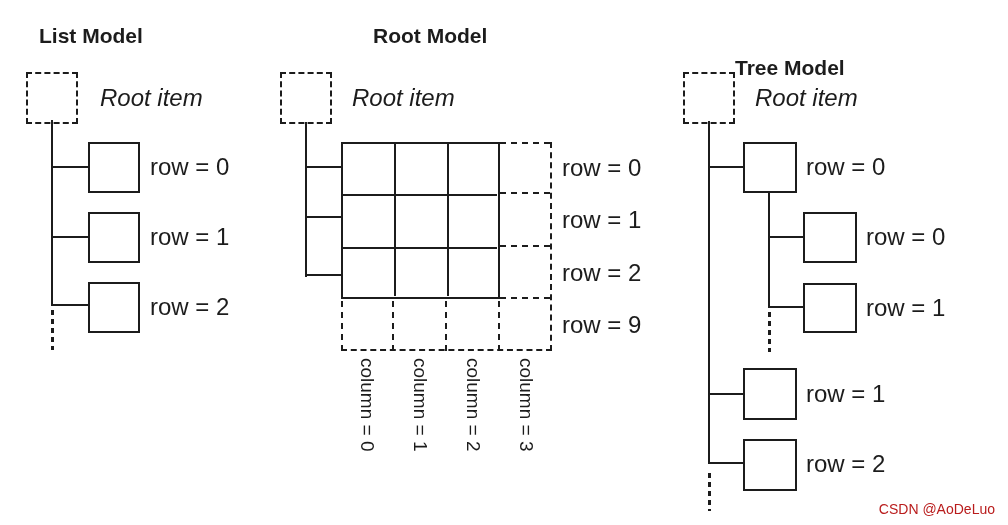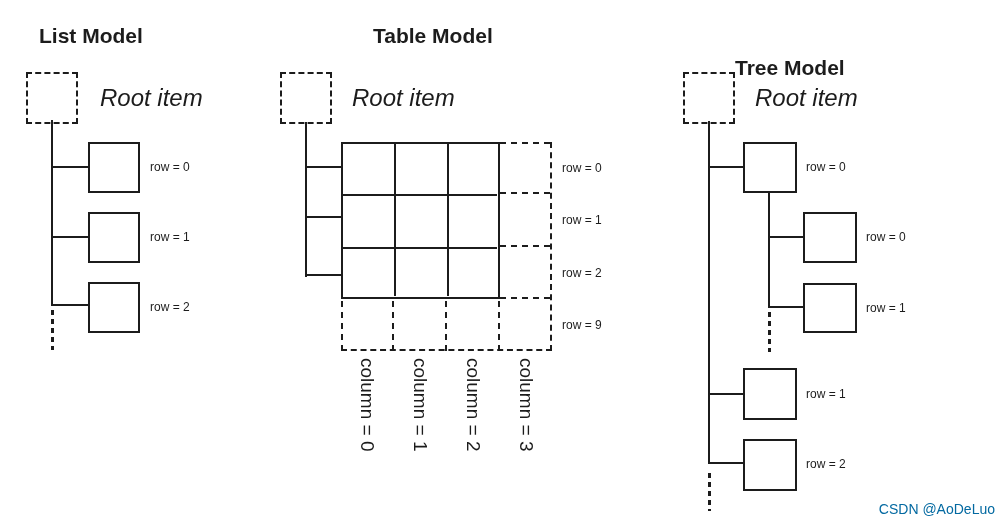--- a/index.html
+++ b/index.html
@@ -11,24 +11,24 @@
   .abs{position:absolute;}
   .hline{height:0;border-top:2.5px solid #1c1c1c;}
   .vline{width:0;border-left:2.5px solid #1c1c1c;}
   .hdash{height:0;border-top:2.5px dashed #1c1c1c;}
   .vdash{width:0;border-left:2.5px dashed #1c1c1c;}
   .vdots{width:3px;background:repeating-linear-gradient(to bottom,#1c1c1c 0 5px,transparent 5px 9px);}
   .box{border:2.5px solid #1c1c1c;background:#ffffff;box-sizing:border-box;}
   .dashed-box{border:2.5px dashed #1c1c1c;background:#ffffff;box-sizing:border-box;}
   .title{font-weight:bold;font-size:21px;line-height:24px;text-align:left;width:170px;}
   .rootlbl{font-style:italic;font-size:24px;line-height:24px;white-space:nowrap;}
-  .rowlbl{font-size:12px;line-height:22px;white-space:nowrap;}
+  .rowlbl{font-size:24px;line-height:22px;white-space:nowrap;}
   .collbl{font-size:19px;line-height:20px;white-space:nowrap;width:110px;height:20px;
           transform:rotate(90deg);transform-origin:0 0;}
-  .watermark{font-size:14px;color:#0369a1;white-space:nowrap;margin-left:34px;}
+  .watermark{font-size:14px;color:#b91c1c;white-space:nowrap;margin-left:34px;}
 </style>
 </head>
 <body>
 
 <div id="stage">
 
   <div class="abs title" style="left:39px;top:24px;">List Model</div>
   <div class="abs dashed-box" style="left:26px;top:72px;width:52px;height:52px;"></div>
   <div class="abs rootlbl" style="left:100px;top:86px;">Root item</div>
 
@@ -39,21 +39,21 @@
   <div class="abs vdots" style="left:50.5px;top:310px;height:40px;"></div>
 
   <div class="abs box" style="left:88px;top:142px;width:52px;height:51px;"></div>
   <div class="abs box" style="left:88px;top:212px;width:52px;height:51px;"></div>
   <div class="abs box" style="left:88px;top:282px;width:52px;height:51px;"></div>
 
   <div class="abs rowlbl" style="left:150px;top:156px;">row = 0</div>
   <div class="abs rowlbl" style="left:150px;top:226px;">row = 1</div>
   <div class="abs rowlbl" style="left:150px;top:296px;">row = 2</div>
 
-  <div class="abs title" style="left:373px;top:24px;">Table Model</div>
+  <div class="abs title" style="left:373px;top:24px;">Root Model</div>
   <div class="abs dashed-box" style="left:280px;top:72px;width:52px;height:52px;"></div>
   <div class="abs rootlbl" style="left:352px;top:86px;">Root item</div>
 
   <div class="abs vline" style="left:305px;top:122px;height:155px;"></div>
   <div class="abs hline" style="left:305px;top:166px;width:36px;"></div>
   <div class="abs hline" style="left:305px;top:216px;width:36px;"></div>
   <div class="abs hline" style="left:305px;top:274px;width:36px;"></div>
 
   <div class="abs box" style="left:341px;top:142px;width:159px;height:157px;">
     <div class="abs vline" style="left:50.5px;top:0;height:152px;"></div>

